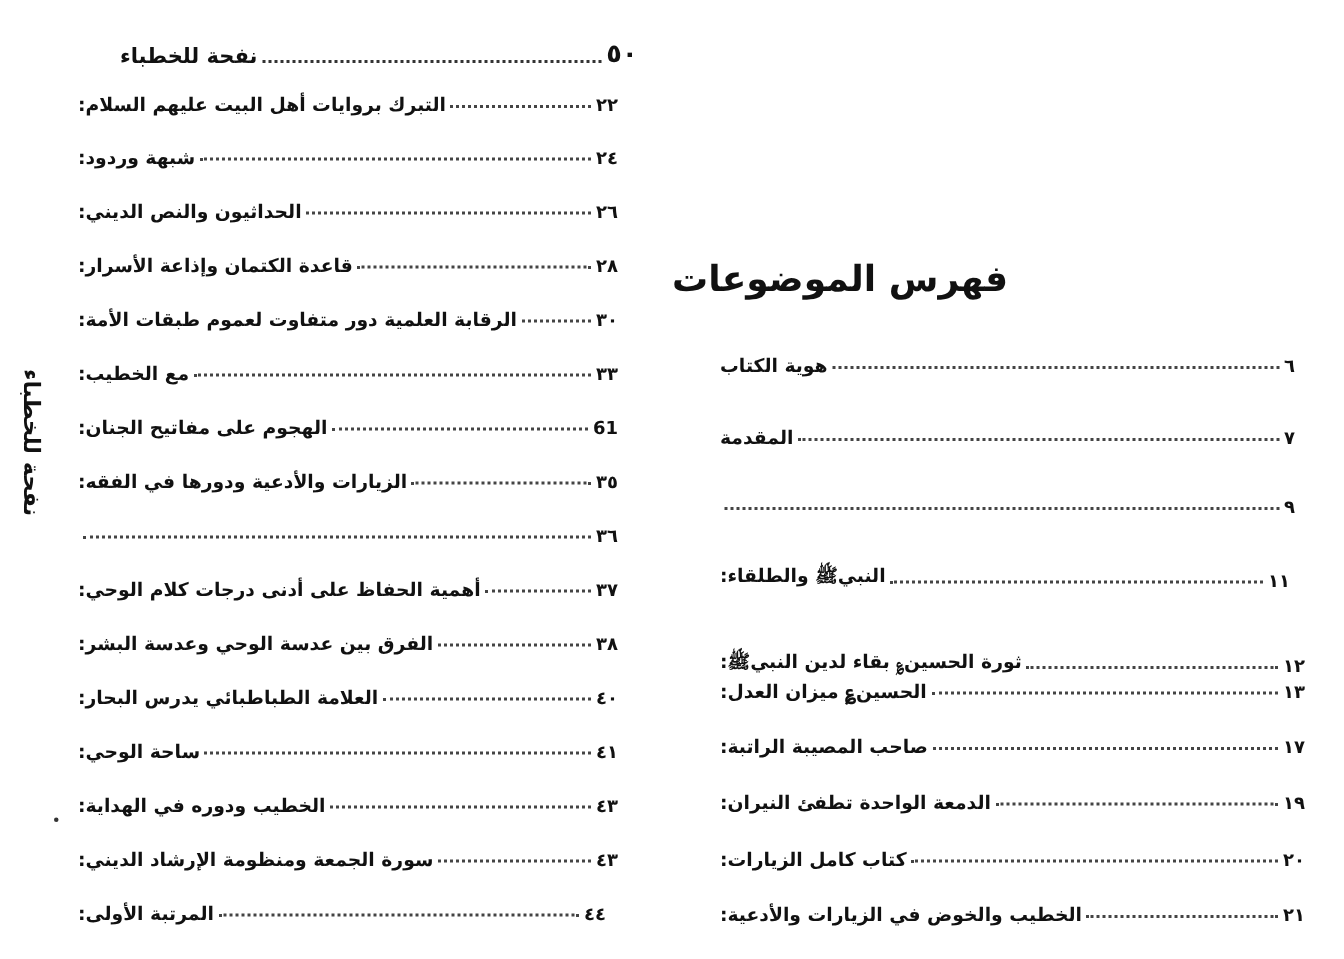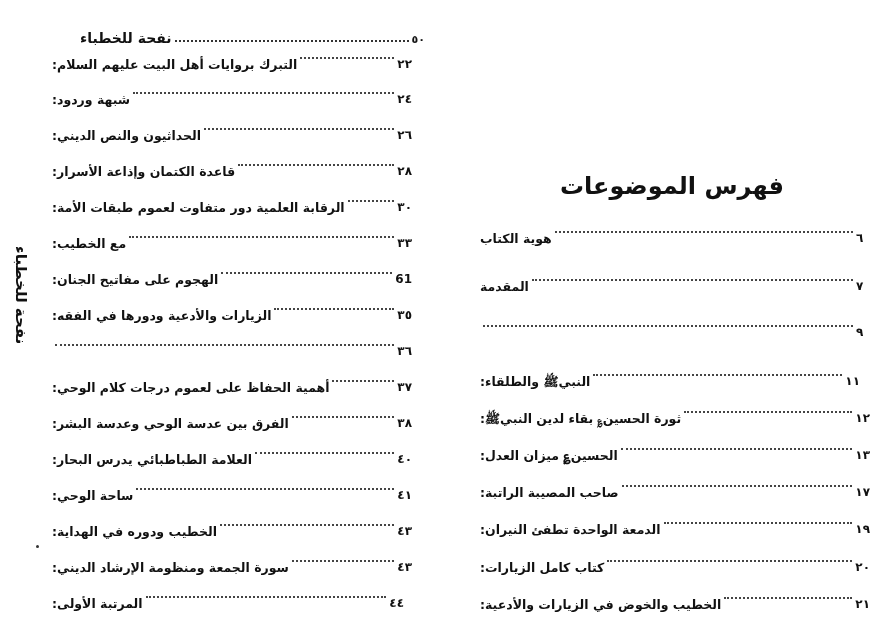--- a/index.html
+++ b/index.html
@@ -13,47 +13,47 @@
 
   .running-header {
     position: absolute; top: 26px; left: 80px; width: 345px; height: 20px;
     display: flex; flex-direction: row; align-items: flex-end;
     direction: ltr; font-size: 14px; font-weight: bold;
   }
   .running-header .rh-title { font-family: "DejaVu Sans", sans-serif; font-size: 14px; }
   .running-header .rh-dots {
     flex: 1; border-bottom: 2px dotted #333; margin: 0 3px 4px 3px; height: 0;
   }
-  .running-header .rh-num { font-size: 11px; }
+  .running-header .rh-num { font-size: 17px; }
 
   .side-title {
     position: absolute; left: 6px; top: 240px; width: 30px; height: 110px;
     writing-mode: vertical-rl; font-size: 15px; font-weight: bold;
     display: flex; align-items: center; justify-content: center;
   }
   .side-dot { position: absolute; left: 36px; top: 545px; width: 3px; height: 3px; background:#333; border-radius: 50%; }
 
   .toc-row {
     position: absolute; height: 20px;
-    display: flex; flex-direction: row-reverse; 
+    display: flex; flex-direction: row-reverse; align-items: flex-end;
     direction: rtl; font-size: 12.5px; font-weight: bold; white-space: nowrap;
   }
   .toc-row .t { direction: rtl; }
   .toc-row .d {
     flex: 1; border-bottom: 2px dotted #444; margin: 0 3px 5px 3px; height: 0;
     order: 0;
   }
   .toc-row .n { direction: rtl; font-size: 12px; min-width: 14px; text-align: left; }
   
   .left-rows .toc-row { left: 52px; width: 360px; }
   .right-rows .toc-row { right: 26px; width: 390px; margin-left: 16px; }
   .right-rows .toc-row.indent { width: 380px; right: 36px; }
 
   .toc-heading {
-    position: absolute; top: 172px; left: 0; width: 448px; text-align: center;
+    position: absolute; top: 172px; left: 0; width: 448px; text-align: left;
     font-size: 24px; font-weight: bold; direction: rtl;
   }
 </style>
 </head>
 <body>
 
 <div class="page page-left">
   <div class="running-header">
     <span class="rh-title">نفحة للخطباء</span>
     <span class="rh-dots"></span>
@@ -102,21 +102,21 @@
     <div class="toc-row" style="top:308px">
         <span class="t">الزيارات والأدعية ودورها في الفقه:</span>
         <span class="d"></span>
         <span class="n">٣٥</span>
       </div>
     <div class="toc-row" style="top:344px">
         <span class="d"></span>
         <span class="n">٣٦</span>
       </div>
     <div class="toc-row" style="top:380px">
-        <span class="t">أهمية الحفاظ على لعموم درجات كلام الوحي:</span>
+        <span class="t">أهمية الحفاظ على أدنى درجات كلام الوحي:</span>
         <span class="d"></span>
         <span class="n">٣٧</span>
       </div>
     <div class="toc-row" style="top:416px">
         <span class="t">الفرق بين عدسة الوحي وعدسة البشر:</span>
         <span class="d"></span>
         <span class="n">٣٨</span>
       </div>
     <div class="toc-row" style="top:452px">
         <span class="t">العلامة الطباطبائي يدرس البحار:</span>
@@ -162,21 +162,21 @@
       </div>
     <div class="toc-row" style="top:325px">
         <span class="d"></span>
         <span class="n">٩</span>
       </div>
     <div class="toc-row indent" style="top:374px">
         <span class="t">النبيﷺ والطلقاء:</span>
         <span class="d"></span>
         <span class="n">١١</span>
       </div>
-    <div class="toc-row" style="top:411px">
+    <div class="toc-row" style="top:431px">
         <span class="t">ثورة الحسين؏ بقاء لدين النبيﷺ:</span>
         <span class="d"></span>
         <span class="n">١٢</span>
       </div>
     <div class="toc-row" style="top:448px">
         <span class="t">الحسين؏ ميزان العدل:</span>
         <span class="d"></span>
         <span class="n">١٣</span>
       </div>
     <div class="toc-row" style="top:485px">

